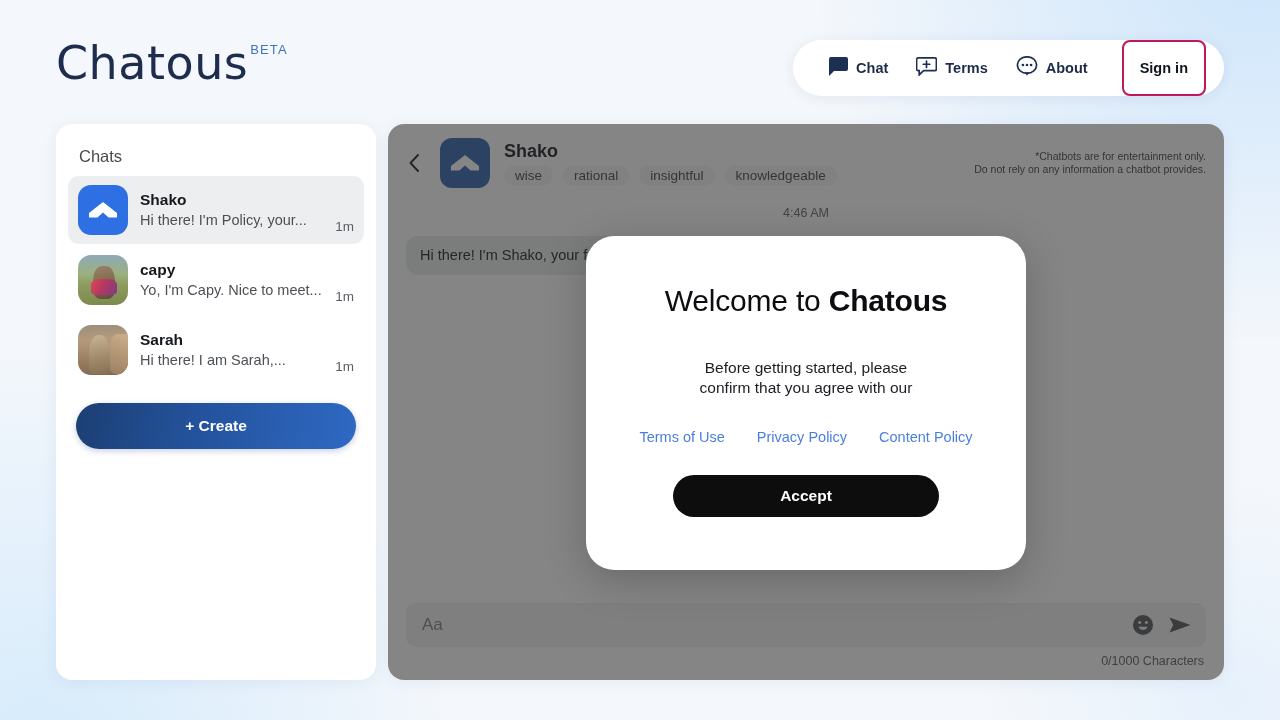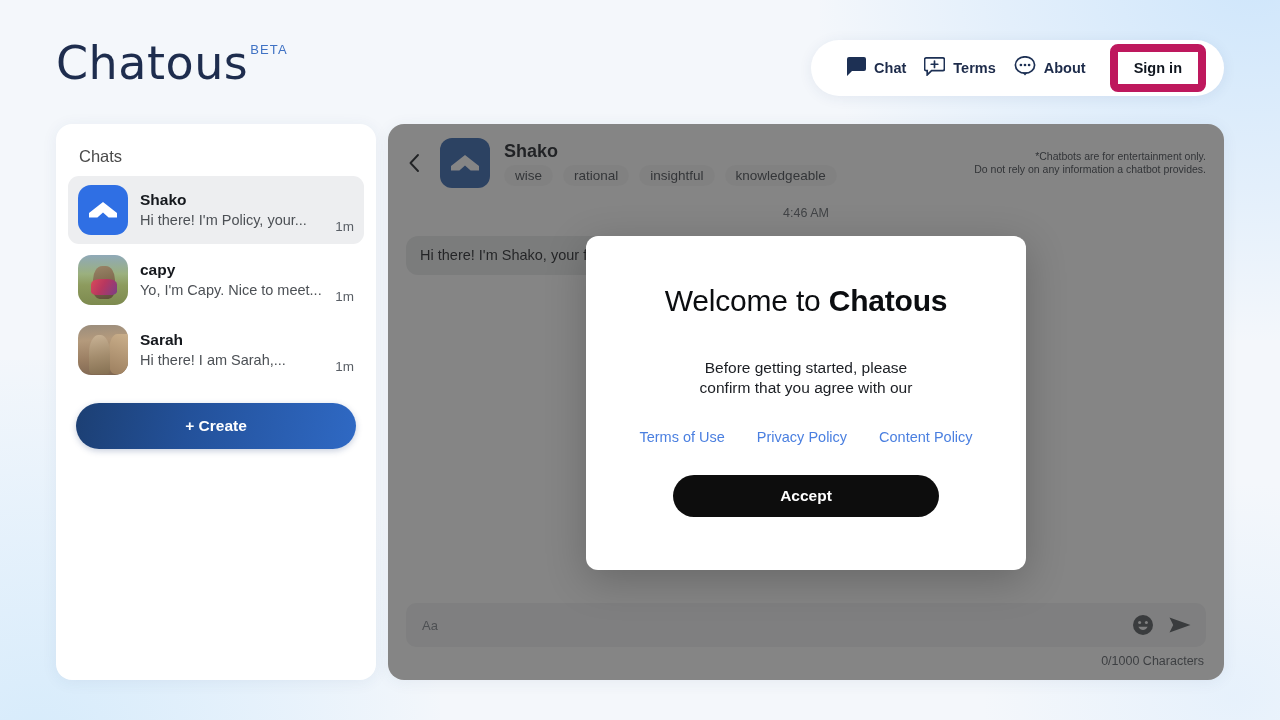--- a/index.html
+++ b/index.html
@@ -56,35 +56,35 @@
     letter-spacing: 1.1px;
     margin-left: 2px;
     margin-top: 2px;
   }
 
   .nav-pill {
     position: absolute; right: 56px; top: 40px;
     height: 56px;
     background: #ffffff;
     border-radius: 28px;
-    display: flex; align-items: center; gap: 18px;
+    display: flex; gap: 28px;
     padding: 0 18px 0 34px;
     box-shadow: 0 2px 14px rgba(40,70,120,0.08);
   }
   .nav-item {
     display: flex; align-items: center; gap: 8px;
     cursor: pointer;
   }
   .nav-label {
     font-size: 14.5px; font-weight: 700; color: #1d2b4a;
   }
   .nav-icon { display: block; }
 
   .signin-btn {
-    border: 8px solid #be185d;
+    border: 2px solid #be185d;
     border-radius: 8px;
     background: #fff;
     padding: 8px 16px;
     font-size: 14.5px;
     font-weight: 700;
     color: #10161f;
     cursor: pointer;
     font-family: "Liberation Sans", sans-serif;
     margin-left: 6px;
   }
@@ -193,42 +193,42 @@
     position: absolute; left: 0; bottom: 0; width: 100%;
     padding: 0 18px 12px 18px;
   }
   .composer-row {
     display: flex; align-items: center; gap: 14px;
     background: #f0f1f2; border-radius: 10px;
     height: 44px; padding: 0 14px 0 16px;
   }
   .composer-input {
     flex: 1; border: none; background: transparent; outline: none;
-    font-size: 13px; color: #b91c1c;
+    font-size: 17px; color: #b91c1c;
     font-family: "Liberation Sans", sans-serif;
   }
   .composer-input::placeholder { color: #7b8088; }
   .icon-btn { cursor: pointer; display: flex; align-items: center; }
   .char-count {
     text-align: right; font-size: 12.5px; color: #555a61;
     margin-top: 7px; padding-right: 2px;
   }
 
   
   .overlay {
     position: absolute; left: 388px; top: 124px;
     width: 836px; height: 556px;
     background: rgba(45,45,45,0.58);
     border-radius: 16px;
     z-index: 20;
   }
   .modal {
     position: absolute; left: 586px; top: 236px;
     width: 440px; height: 334px;
-    background: #ffffff; border-radius: 12px;
+    background: #ffffff; border-radius: 28px;
     z-index: 30;
     box-shadow: 0 10px 40px rgba(0,0,0,0.22);
     display: flex; flex-direction: column; align-items: center;
     padding-top: 48px;
   }
   .modal-title {
     font-size: 30px; color: #0b0d10; font-weight: 400;
     letter-spacing: -0.2px;
   }
   .modal-title b { font-weight: 700; }

